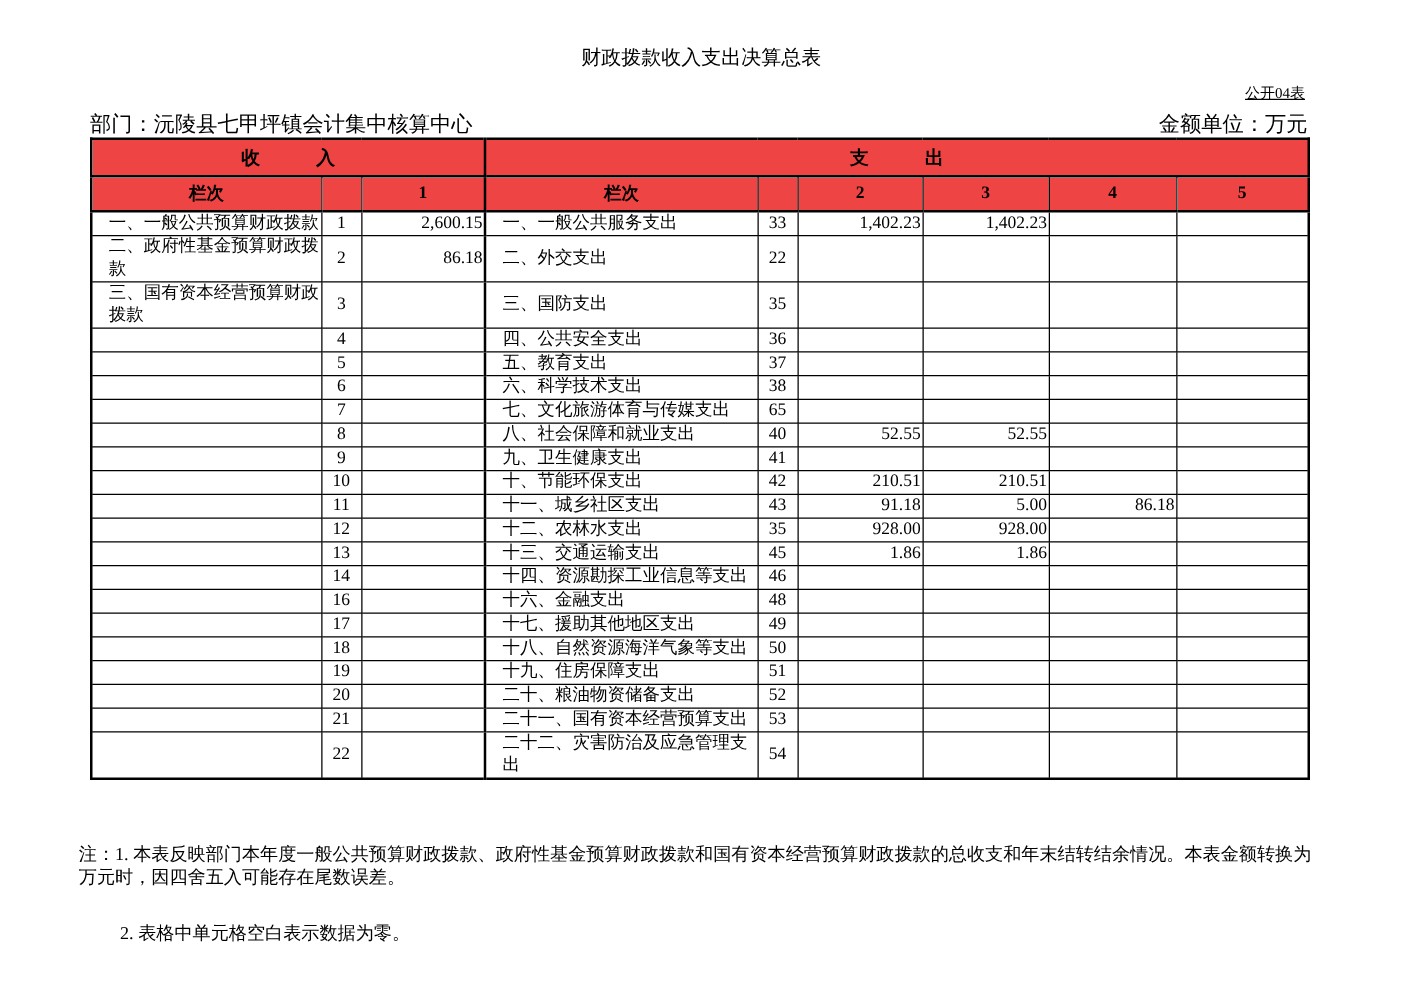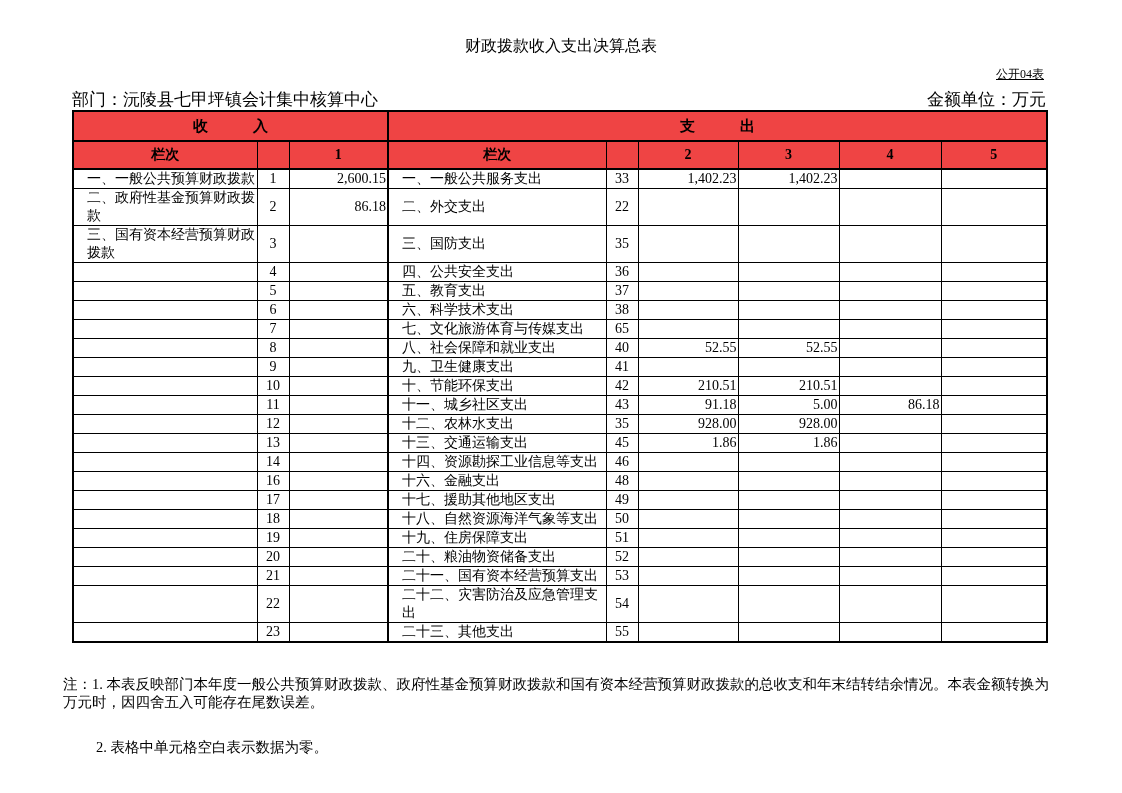--- a/index.html
+++ b/index.html
@@ -312,30 +312,19 @@
         <td class="item"></td>
         <td class="num">22</td>
         <td class="amt"></td>
         <td class="item">二十二、灾害防治及应急管理支出</td>
         <td class="num">54</td>
         <td class="amt"></td>
         <td class="amt"></td>
         <td class="amt"></td>
         <td class="amt"></td>
       </tr>
-      <tr>
-        <td class="item"></td>
-        <td class="num">23</td>
-        <td class="amt"></td>
-        <td class="item">二十三、其他支出</td>
-        <td class="num">55</td>
-        <td class="amt"></td>
-        <td class="amt"></td>
-        <td class="amt"></td>
-        <td class="amt"></td>
-      </tr>
     </tbody>
 </table>
 
 <div class="notes">
   <p class="note1">注：1. 本表反映部门本年度一般公共预算财政拨款、政府性基金预算财政拨款和国有资本经营预算财政拨款的总收支和年末结转结余情况。本表金额转换为万元时，因四舍五入可能存在尾数误差。</p>
   <p class="note2">2. 表格中单元格空白表示数据为零。</p>
 </div>
 
 </body></html>

